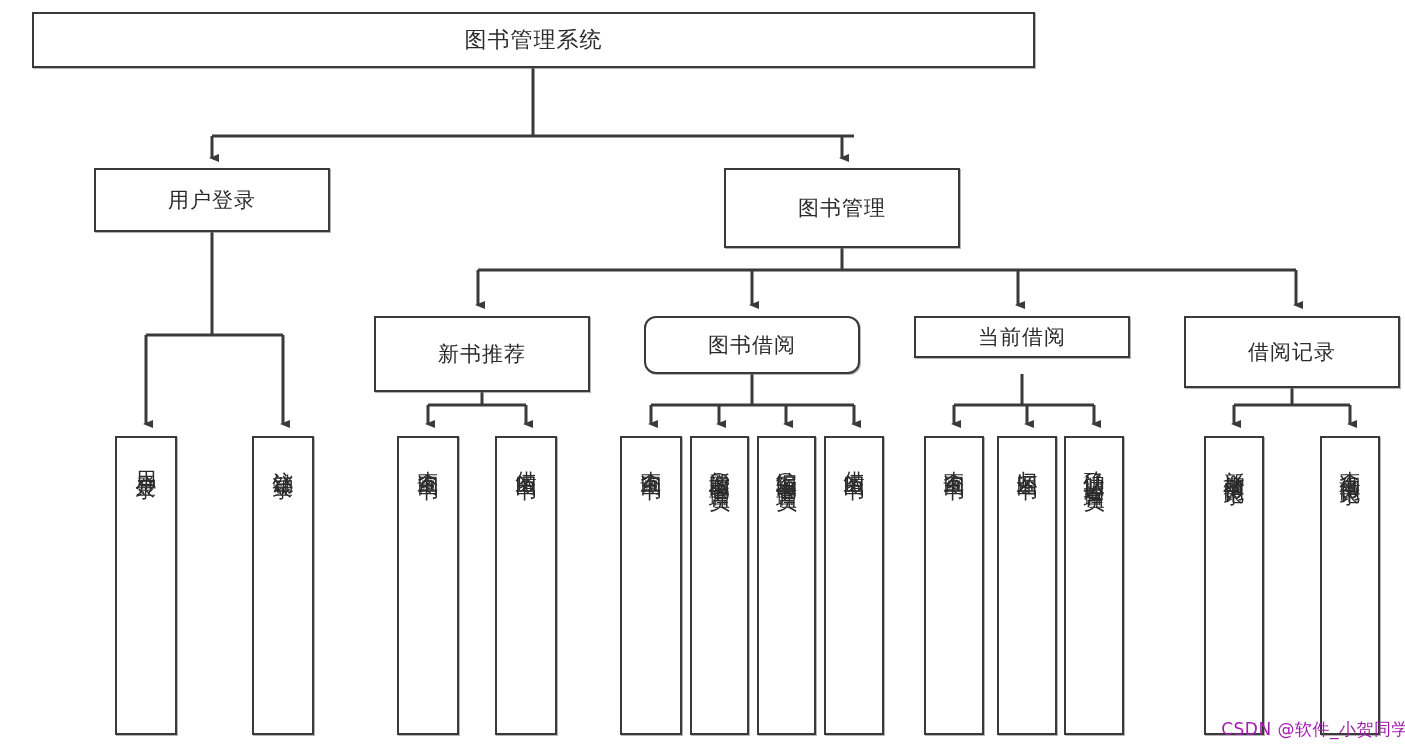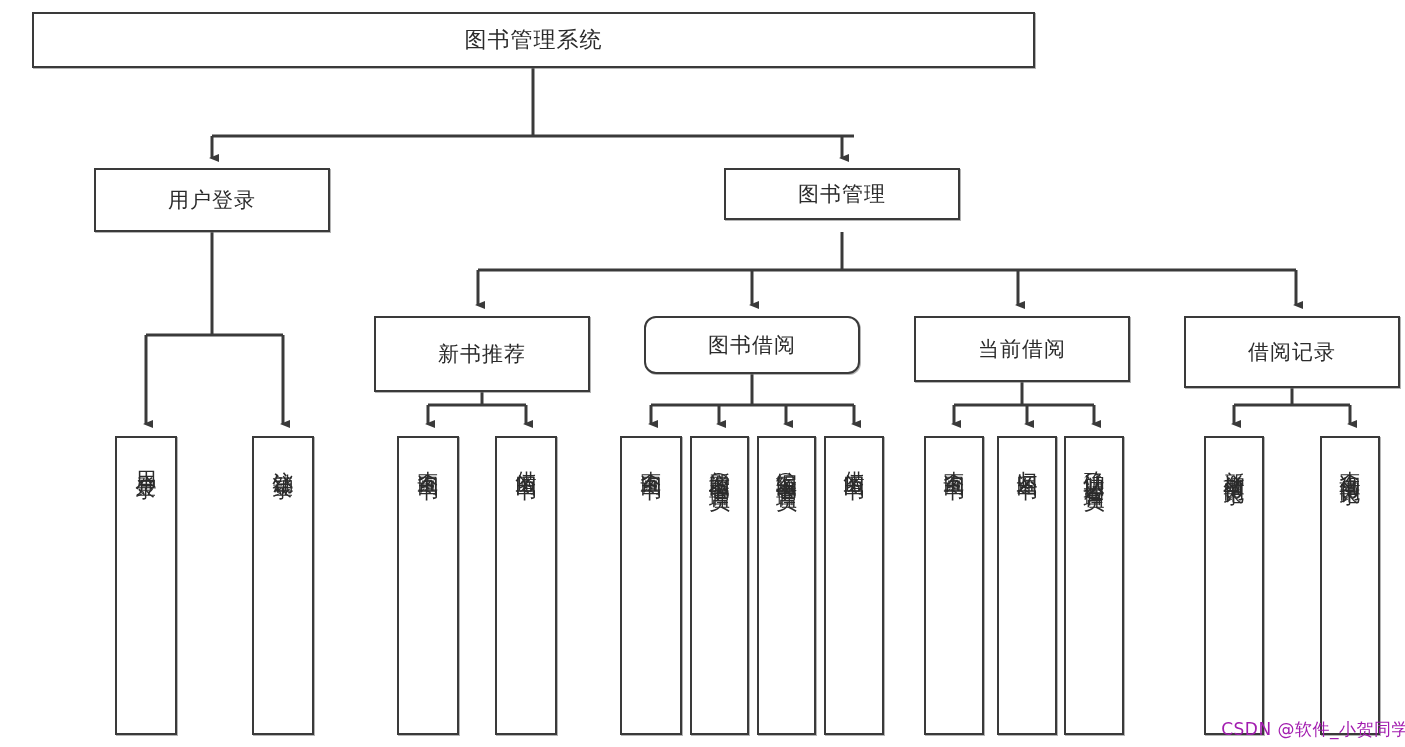--- a/index.html
+++ b/index.html
@@ -131,30 +131,30 @@
     </g>
   </svg>
 
   <div id="nodes-layer">
       <div class="node root horizontal" style="left: 20px; top: 12px; width: 1003px; height: 56px;">
         <span class="node-label">图书管理系统</span>
       </div>
       <div class="node level2 horizontal" style="left: 82px; top: 168px; width: 236px; height: 64px;">
         <span class="node-label">用户登录</span>
       </div>
-      <div class="node level2 horizontal" style="left: 712px; top: 168px; width: 236px; height: 52px;">
+      <div class="node level2 horizontal" style="left: 712px; top: 168px; width: 236px; height: 80px;">
         <span class="node-label">图书管理</span>
       </div>
       <div class="node level3 horizontal" style="left: 362px; top: 316px; width: 216px; height: 76px;">
         <span class="node-label">新书推荐</span>
       </div>
       <div class="node level3 horizontal" style="left: 632px; top: 316px; width: 216px; height: 58px; border-radius: 12px;">
         <span class="node-label">图书借阅</span>
       </div>
-      <div class="node level3 horizontal" style="left: 902px; top: 316px; width: 216px; height: 66px;">
+      <div class="node level3 horizontal" style="left: 902px; top: 316px; width: 216px; height: 42px;">
         <span class="node-label">当前借阅</span>
       </div>
       <div class="node level3 horizontal" style="left: 1172px; top: 316px; width: 216px; height: 72px;">
         <span class="node-label">借阅记录</span>
       </div>
       <div class="node leaf vertical" style="left: 103px; top: 436px; width: 62px; height: 299px;">
         <span class="node-label">用户登录</span>
       </div>
       <div class="node leaf vertical" style="left: 240px; top: 436px; width: 62px; height: 299px;">
         <span class="node-label">注销登录</span>

